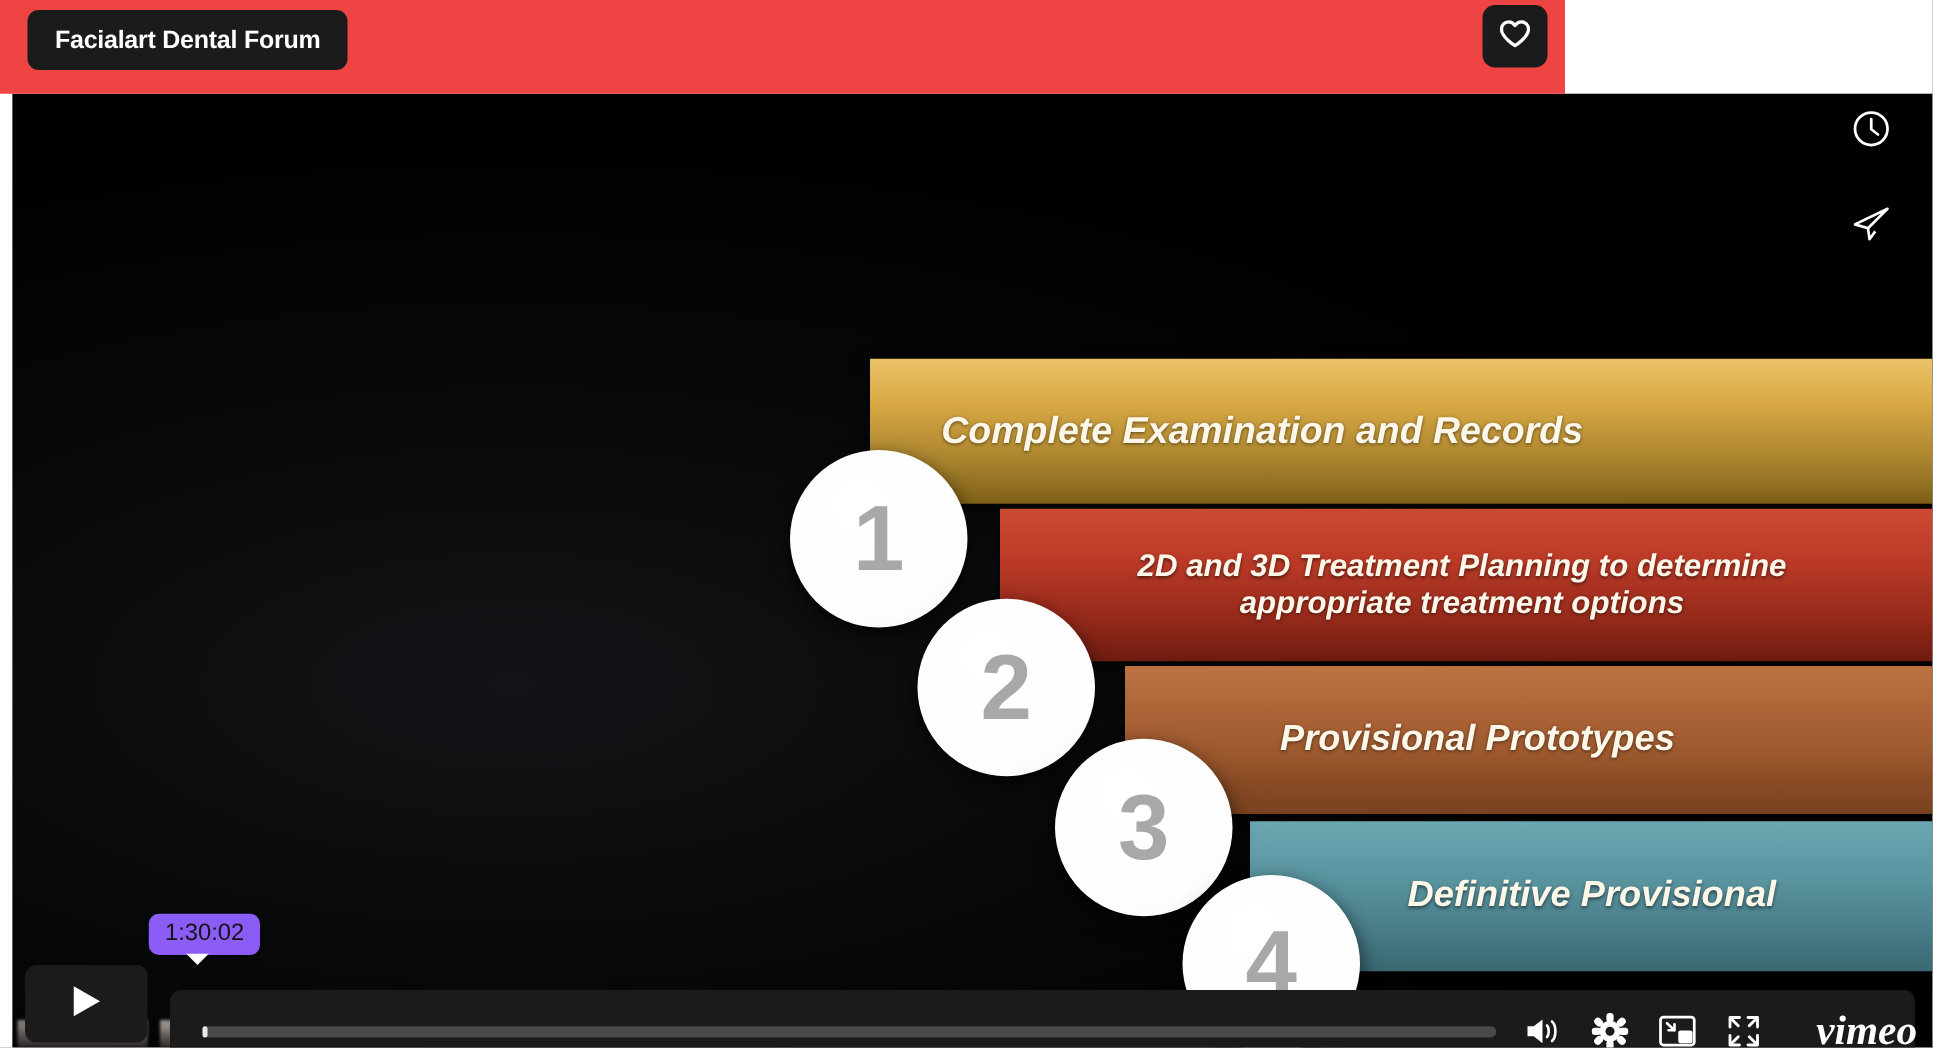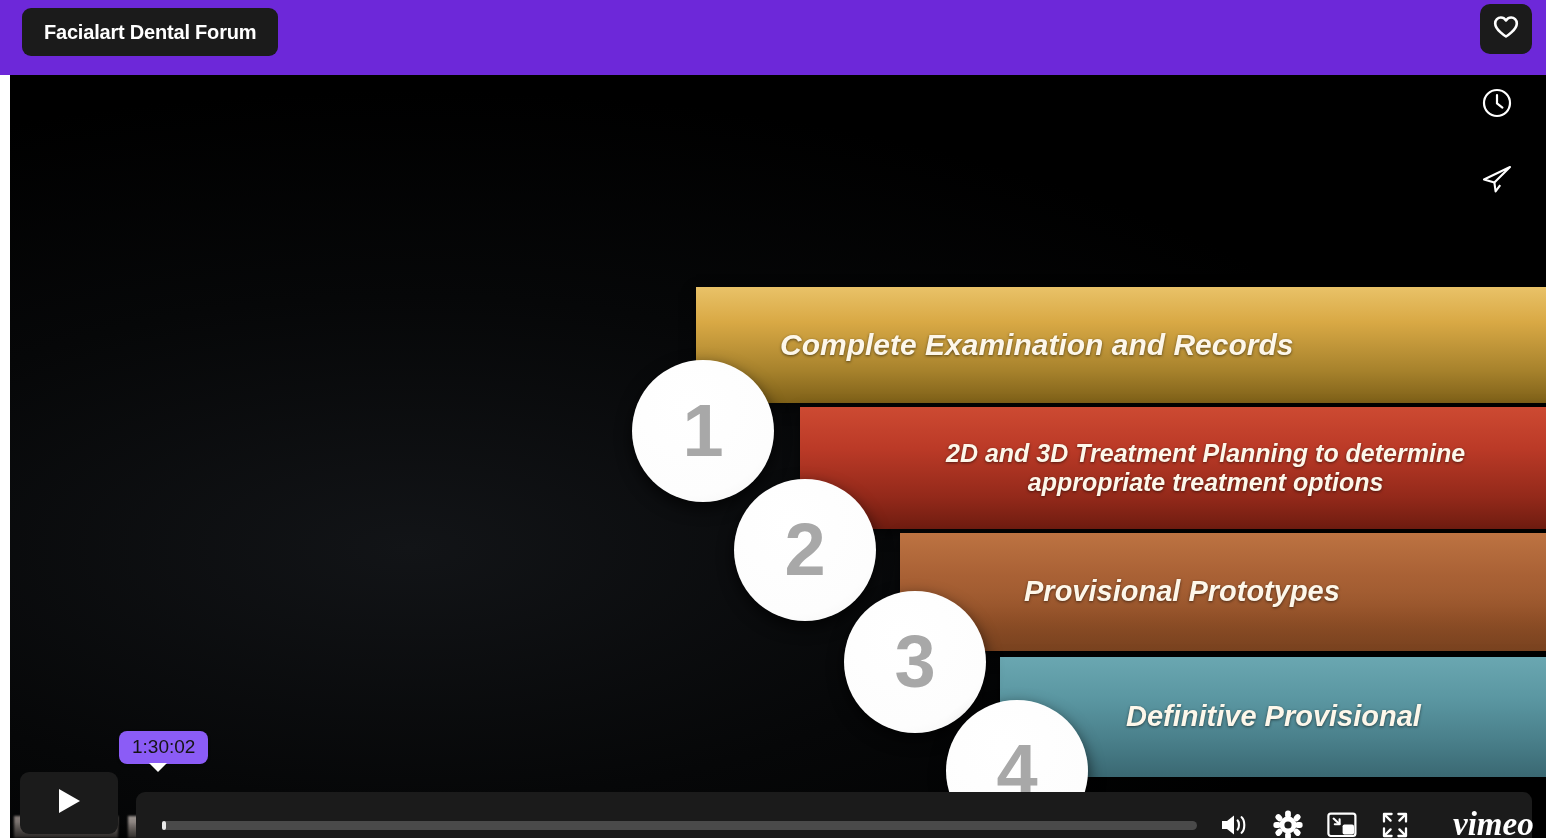--- a/index.html
+++ b/index.html
@@ -17,22 +17,22 @@
     position: relative;
     width: 1546px;
     height: 838px;
     background: #ffffff;
   }
 
   
   .header {
     position: absolute;
     left: 0; top: 0;
-    width: 1546px; height: 75px;
-    background: #6d28d9;
+    width: 1252px; height: 75px;
+    background: #ef4444;
     z-index: 40;
   }
 
   .title-pill {
     position: absolute;
     left: 22px; top: 8px;
     height: 48px;
     display: flex;
     align-items: center;
     padding: 0 22px;
@@ -107,21 +107,21 @@
     display: flex;
     align-items: center;
     color: #fdf7ea;
     font-style: italic;
     font-weight: bold;
     text-shadow: 0 1px 3px rgba(0,0,0,0.55);
     box-shadow: 0 5px 12px rgba(0,0,0,0.55);
     overflow: hidden;
   }
   .step-bar .bar-text {
-    padding-left: 84px;
+    padding-left: 57px;
     padding-right: 18px;
     line-height: 1.16;
     filter: blur(0.25px);
   }
 
   .step-num {
     position: absolute;
     border-radius: 50%;
     background: radial-gradient(circle at 40% 32%, #ffffff 0%, #fdfdfd 70%, #f0f0f0 100%);
     box-shadow: 0 6px 16px rgba(0,0,0,0.7);
@@ -298,21 +298,21 @@
                     font-size:30px;">
           <div class="bar-text">Complete Examination and Records</div>
         </div>
         <div class="step-num" style="left:622px; top:285px; width:142px; height:142px;">
           <span>1</span>
         </div>
 
         <div class="step-bar" style="left:790px; top:332px; width:756px; height:122px;
                     background:linear-gradient(180deg,#cd4a32 0%,#bb3a27 34%,#93291a 74%,#6f1c10 100%);
                     font-size:25px;">
-          <div class="bar-text" style="padding-left:110px; white-space:pre-line; text-align:center;margin-left:36px;">2D and 3D Treatment Planning to determine
+          <div class="bar-text" style="padding-left:110px; white-space:pre-line; text-align:center;">2D and 3D Treatment Planning to determine
 appropriate treatment options</div>
         </div>
         <div class="step-num" style="left:724px; top:404px; width:142px; height:142px;">
           <span>2</span>
         </div>
 
         <div class="step-bar" style="left:890px; top:458px; width:656px; height:118px;
                     background:linear-gradient(180deg,#bd7342 0%,#a96135 36%,#87492464 70%,#7a4320 100%),
                                linear-gradient(180deg,#bd7342 0%,#8a4a22 100%);
                     font-size:29px;">

